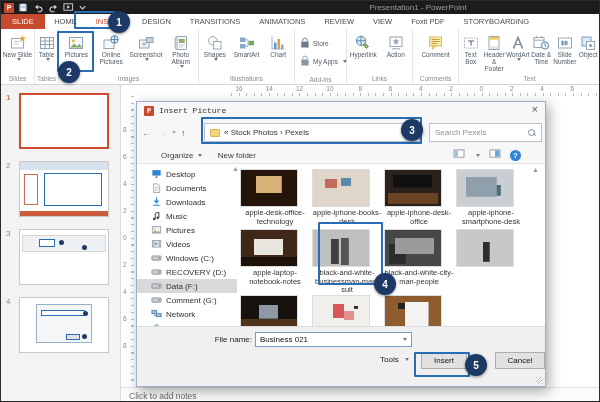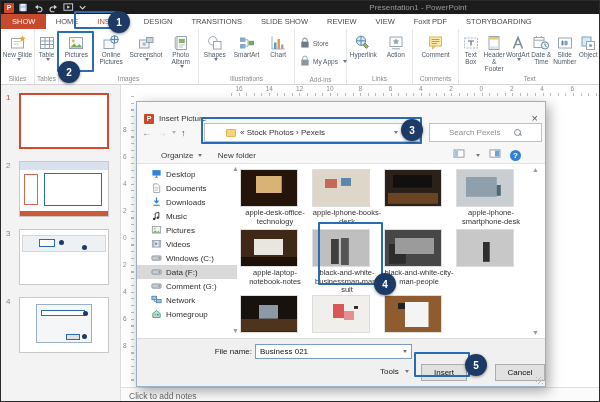--- a/index.html
+++ b/index.html
@@ -49,56 +49,56 @@
   .snum.cur{color:#cf4a2e;}
   .sthumb{position:absolute;left:18px;width:90px;height:56px;background:#fff;border:1px solid #c9c9c9;overflow:hidden;}
   .sthumb.cur{border:2px solid #cf4a2e;}
   .mz{position:absolute;}
   .notesbar{position:absolute;left:120px;top:386px;width:478px;height:16px;background:#fbfbfb;
             border-top:1px solid #e0e0e0;display:flex;align-items:center;padding-left:8px;
             font-size:8.5px;color:#6a6a6a;}
   
   .dialog{position:absolute;left:135px;top:100px;width:410px;height:286px;background:#f7f7f7;
           border:1px solid #9ab0c6;box-shadow:3px 4px 12px rgba(0,0,0,.35);z-index:20;}
-  .dlg-title{position:absolute;left:0;top:8px;width:100%;height:17px;display:flex;align-items:center;
-             padding:0 7px;font-size:8px;color:#333;gap:5px;}
+  .dlg-title{position:absolute;left:0;top:0;width:100%;height:17px;display:flex;align-items:center;
+             padding:0 7px;font-size:8px;color:#333;gap:5px;font-family:Liberation Mono, monospace;}
   .dlg-close{margin-left:auto;color:#555;font-size:11px;line-height:1;}
   .dlg-nav{position:absolute;left:5px;top:21px;height:19px;display:flex;align-items:center;gap:5px;
            font-size:10px;}
   .nav-back{color:#7a8ba0;}.nav-fwd{color:#ccd3da;}.nav-up{color:#4a4a4a;font-size:9px;}
   .nav-dd{width:0;height:0;border-left:2.5px solid transparent;border-right:2.5px solid transparent;
           border-top:3px solid #aab3bc;}
   .addr{position:absolute;left:67px;top:21px;width:216px;height:19px;background:#fff;
-        border:1px solid #b5c3d1;display:flex;align-items:center;gap:4px;padding:0 21px;
+        border:1px solid #b5c3d1;display:flex;align-items:center;gap:4px;padding:0 5px;
         font-size:8px;color:#333;}
   .folder{width:10px;height:8px;background:#f6d47d;border:1px solid #d9b75a;border-radius:1px;flex:none;}
   .addr .car{margin-left:auto;}
   .search{position:absolute;left:292px;top:21px;width:113px;height:19px;background:#fff;
-          border:1px solid #b5c3d1;display:flex;align-items:center;padding:0 19px;font-size:8px;color:#8f8f8f;}
+          border:1px solid #b5c3d1;display:flex;align-items:center;padding:0 5px;font-size:8px;color:#8f8f8f;}
   .mag{margin-left:auto;position:relative;width:8px;height:8px;flex:none;}
   .mag::before{content:"";position:absolute;left:0;top:0;width:5px;height:5px;border:1px solid #7a8a99;border-radius:50%;}
   .mag::after{content:"";position:absolute;left:5px;top:5px;width:3px;height:1px;background:#7a8a99;transform:rotate(45deg);}
   .dlg-toolbar{position:absolute;left:0;top:45px;width:100%;height:17px;display:flex;align-items:center;
                padding:0 24px;gap:16px;font-size:8px;color:#3a3a3a;border-bottom:1px solid #e2e2e2;}
   .tb-right{margin-left:auto;display:flex;align-items:center;gap:9px;}
   .help-ic{width:11px;height:11px;border-radius:50%;background:#2f83d6;color:#fff;font-size:8px;
            display:flex;align-items:center;justify-content:center;font-weight:bold;}
   .dlg-body{position:absolute;left:0;top:62px;width:100%;height:176px;background:#fff;overflow:hidden;}
   .sb-list{position:absolute;left:0;top:3px;width:100px;}
   .sb-item{display:flex;align-items:center;gap:4px;height:14px;padding-left:14px;font-size:8px;color:#2e2e2e;white-space:nowrap;}
   .sb-item.sel{background:#d9d9d9;}
   .sb-caret{position:absolute;left:95px;font-size:7px;color:#9a9a9a;}
   .files{position:absolute;left:103px;top:0;width:296px;height:176px;padding-top:5px;
          display:grid;grid-template-columns:repeat(4,72px);grid-template-rows:60px 66px 80px;overflow:hidden;}
   .fitem{display:flex;flex-direction:column;position:relative;}
   .fthumb{width:58px;height:38px;border:1px solid #ddd;margin-bottom:2px;flex:none;}
   .fname{font-size:7.5px;line-height:8.5px;text-align:center;color:#333;width:70px;overflow-wrap:break-word;}
   .fscroll{position:absolute;right:5px;top:2px;height:170px;width:9px;font-size:7px;color:#9a9a9a;
            display:flex;flex-direction:column;justify-content:space-between;align-items:center;}
-  .dlg-footer{position:absolute;left:0;bottom:0;width:100%;height:48px;background:#f0f0f0;border-top:1px solid #dcdcdc;}
+  .dlg-footer{position:absolute;left:0;bottom:0;width:100%;height:60px;background:#f0f0f0;border-top:1px solid #dcdcdc;}
   .fn-label{position:absolute;left:50px;top:8px;width:65px;text-align:right;font-size:8px;color:#222;}
   .fn-input{position:absolute;left:118px;top:5px;width:157px;height:15px;background:#fff;
             border:1px solid #7a9cc4;display:flex;align-items:center;padding:0 4px;font-size:8px;color:#111;}
   .fn-input .car{margin-left:auto;}
   .filter{position:absolute;left:282px;top:5px;width:77px;height:15px;background:#fdfdfd;
           border:1px solid #adadad;display:flex;align-items:center;padding:0 4px;font-size:8px;color:#111;}
   .filter .car{margin-left:auto;}
   .tools{position:absolute;left:243px;top:28px;font-size:8px;color:#222;display:flex;align-items:center;gap:4px;}
   .btn{position:absolute;height:17px;background:#e1e1e1;border:1px solid #adadad;display:flex;
        align-items:center;justify-content:center;font-size:8px;color:#111;}
@@ -174,26 +174,26 @@
         <span class="qi">
           <svg width="11" height="11" viewBox="0 0 12 11" xmlns="http://www.w3.org/2000/svg">
             <path d="M2 4l3 3 3-3" fill="none" stroke="#cfd6df" stroke-width="1.2"></path>
           </svg>
         </span>
       </div>
     <div class="win-title">Presentation1 - PowerPoint</div>
   </div>
 
   <div class="tabrow" id="tabrow">
-      <div class="tab file">SHOW</div>
+      <div class="tab file">SLIDE</div>
       <div class="tab">HOME</div>
       <div class="tab active">INSERT</div>
       <div class="tab">DESIGN</div>
       <div class="tab">TRANSITIONS</div>
-      <div class="tab">SLIDE SHOW</div>
+      <div class="tab">ANIMATIONS</div>
       <div class="tab">REVIEW</div>
       <div class="tab">VIEW</div>
       <div class="tab">Foxit PDF</div>
       <div class="tab">STORYBOARDING</div>
     </div>
 
   <div class="ribbon" id="ribbon">
       <div class="group" style="width: 34px;">
         <div class="group-buttons">
           <div class="rbtn">
@@ -581,20 +581,27 @@
               </svg></span>
             <span>Videos</span>
           </div>
           <div class="sb-item">
             <span><svg width="11" height="11" viewBox="0 0 12 11" xmlns="http://www.w3.org/2000/svg">
                 <rect x="1" y="3.8" width="10" height="4.6" rx="1" fill="#c7ccd1" stroke="#8d959d"></rect>
                 <circle cx="9" cy="6.1" r=".8" fill="#6e7780"></circle>
               </svg></span>
             <span>Windows (C:)</span>
           </div>
+          <div class="sb-item">
+            <span><svg width="11" height="11" viewBox="0 0 12 11" xmlns="http://www.w3.org/2000/svg">
+                <rect x="1" y="3.8" width="10" height="4.6" rx="1" fill="#c7ccd1" stroke="#8d959d"></rect>
+                <circle cx="9" cy="6.1" r=".8" fill="#6e7780"></circle>
+              </svg></span>
+            <span>RECOVERY (D:)</span>
+          </div>
           <div class="sb-item sel">
             <span><svg width="11" height="11" viewBox="0 0 12 11" xmlns="http://www.w3.org/2000/svg">
                 <rect x="1" y="3.8" width="10" height="4.6" rx="1" fill="#c7ccd1" stroke="#8d959d"></rect>
                 <circle cx="9" cy="6.1" r=".8" fill="#6e7780"></circle>
               </svg></span>
             <span>Data (F:)</span>
           </div>
           <div class="sb-item">
             <span><svg width="11" height="11" viewBox="0 0 12 11" xmlns="http://www.w3.org/2000/svg">
                 <rect x="1" y="3.8" width="10" height="4.6" rx="1" fill="#c7ccd1" stroke="#8d959d"></rect>
@@ -625,20 +632,21 @@
           <div class="fitem">
             <div class="fthumb t0"></div>
             <div class="fname">apple-desk-office-technology</div>
           </div>
           <div class="fitem">
             <div class="fthumb t2"></div>
             <div class="fname">apple-iphone-books-desk</div>
           </div>
           <div class="fitem">
             <div class="fthumb t3"></div>
+            <div class="fname">apple-iphone-desk-office</div>
           </div>
           <div class="fitem">
             <div class="fthumb t4"></div>
             <div class="fname">apple-iphone-smartphone-desk</div>
           </div>
           <div class="fitem">
             <div class="fthumb t5"></div>
             <div class="fname">apple-laptop-notebook-notes</div>
           </div>
           <div class="fitem">

